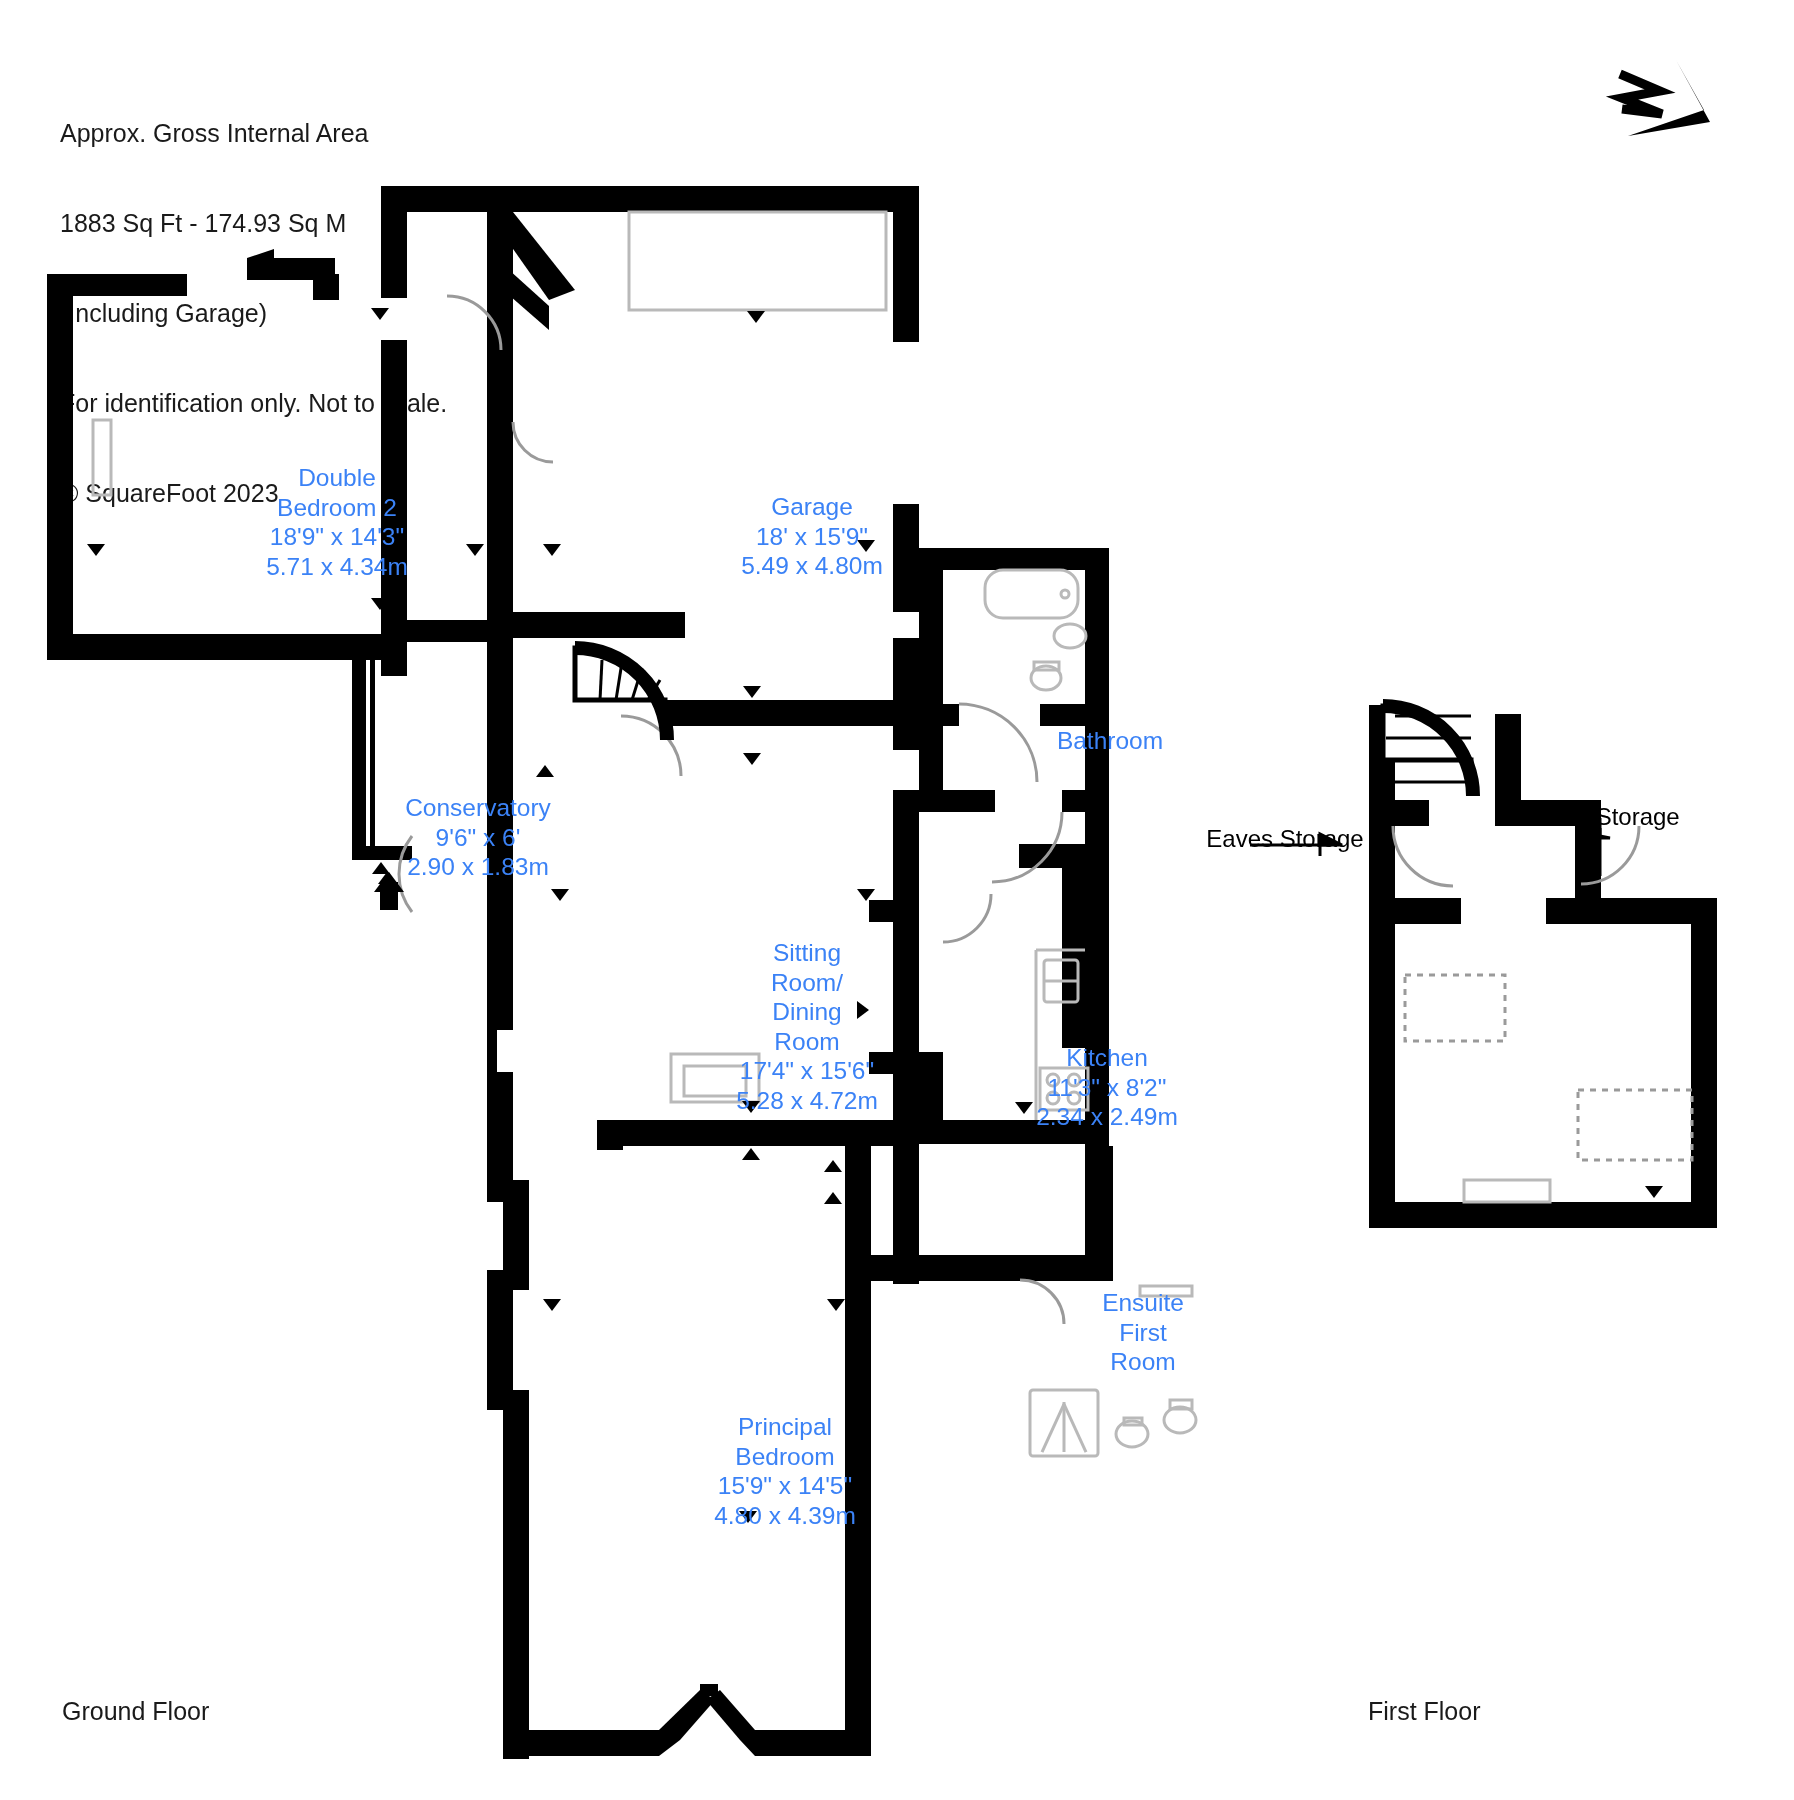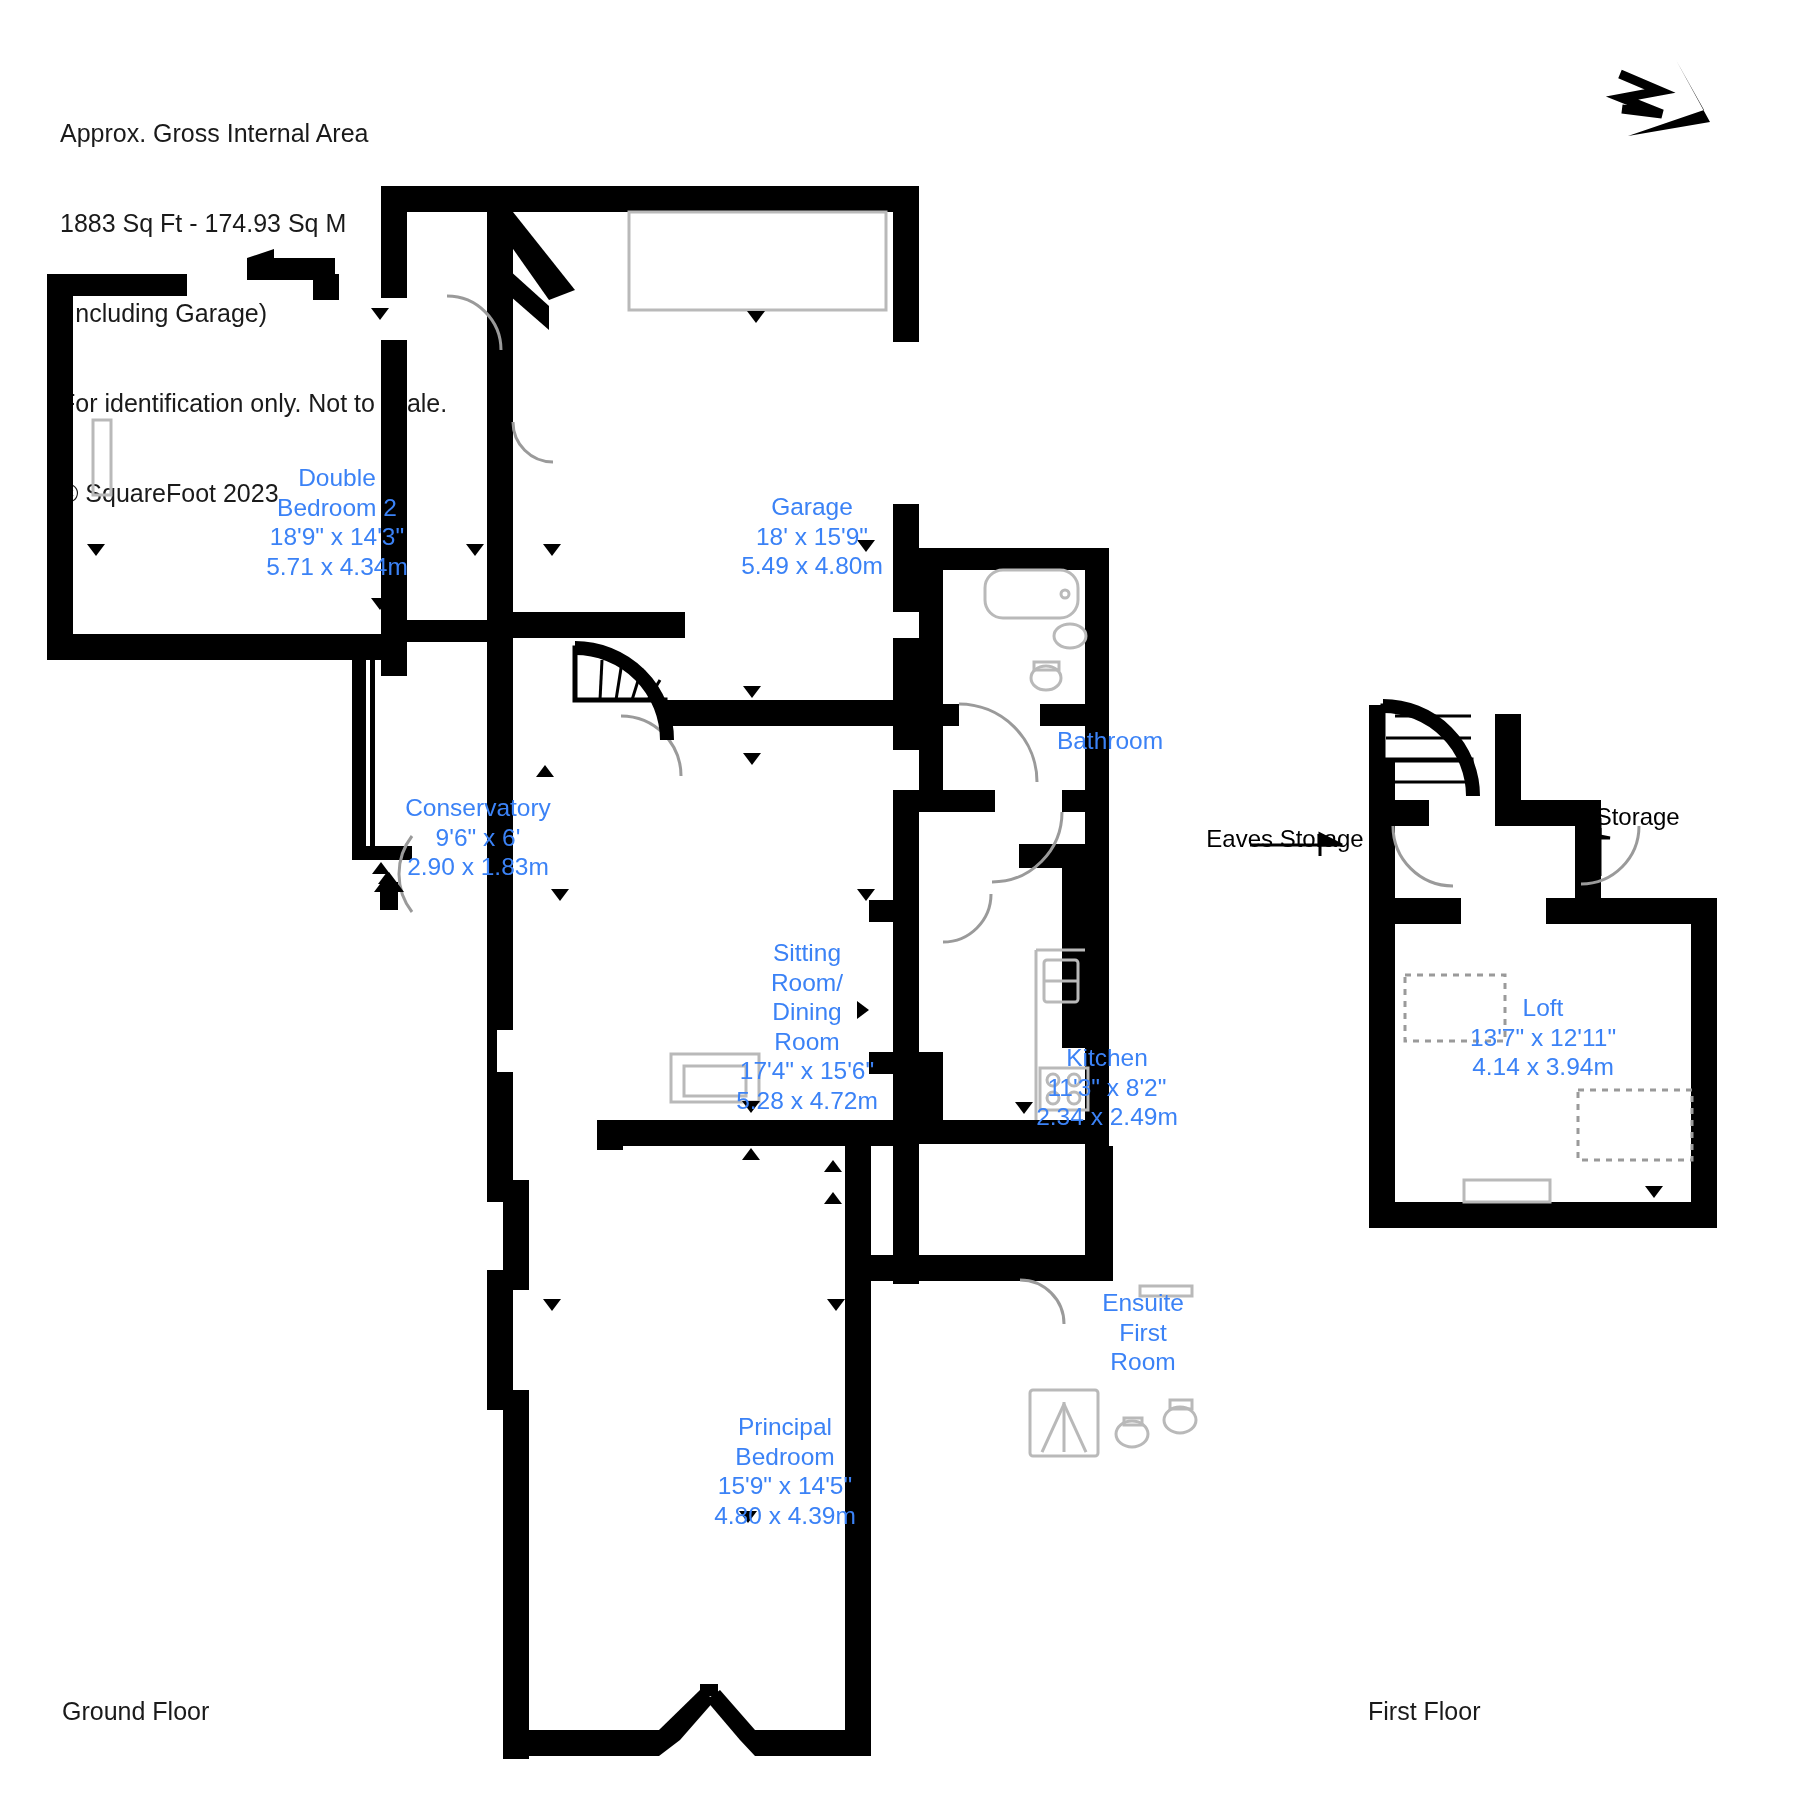--- a/index.html
+++ b/index.html
@@ -384,25 +384,20 @@
     <span class="l">Room</span>
   </div>
 
   <div class="rlabel" style="left:785px; top:1412px;">
     <span class="l">Principal</span>
     <span class="l">Bedroom</span>
     <span class="l">15'9" x 14'5"</span>
     <span class="l">4.80 x 4.39m</span>
   </div>
 
-  <div class="rlabel" style="left:1543px; top:993px;">
-    <span class="l">Loft</span>
-    <span class="l">13'7" x 12'11"</span>
-    <span class="l">4.14 x 3.94m</span>
-  </div>
 
   <div class="small" style="left:1285px; top:827px;">
     <span class="l">Eaves</span>
     <span class="l">Storage</span>
   </div>
 
   <div class="small" style="left:1601px; top:805px;">
     <span class="l">Eaves</span>
     <span class="l">Storage</span>
   </div>

